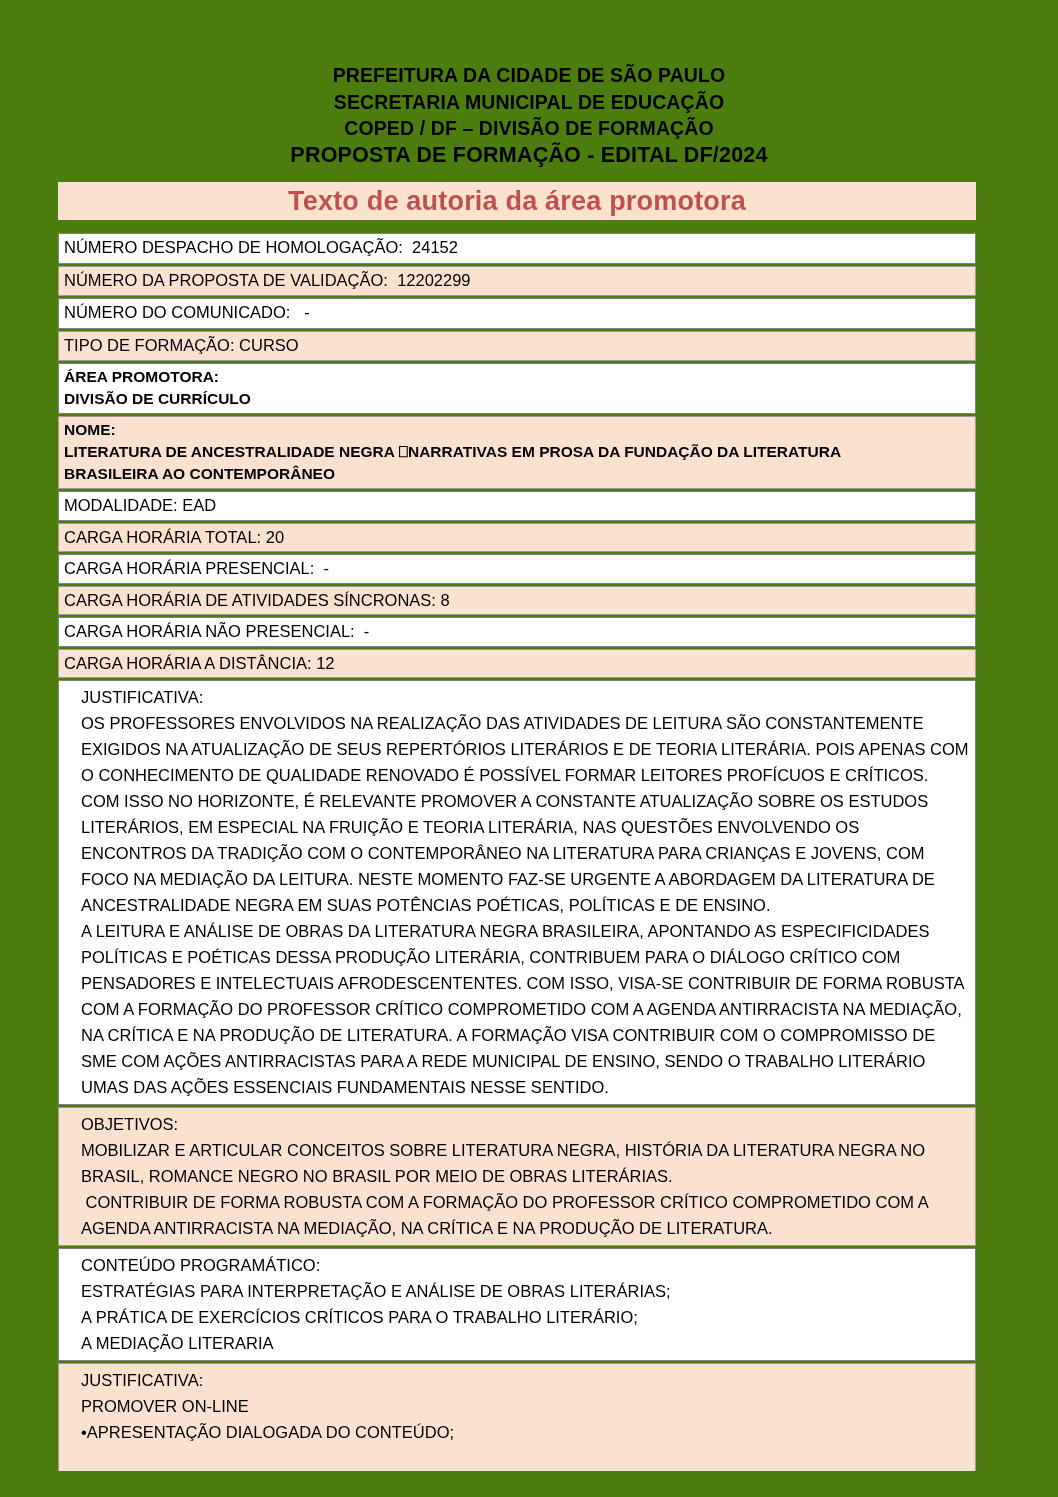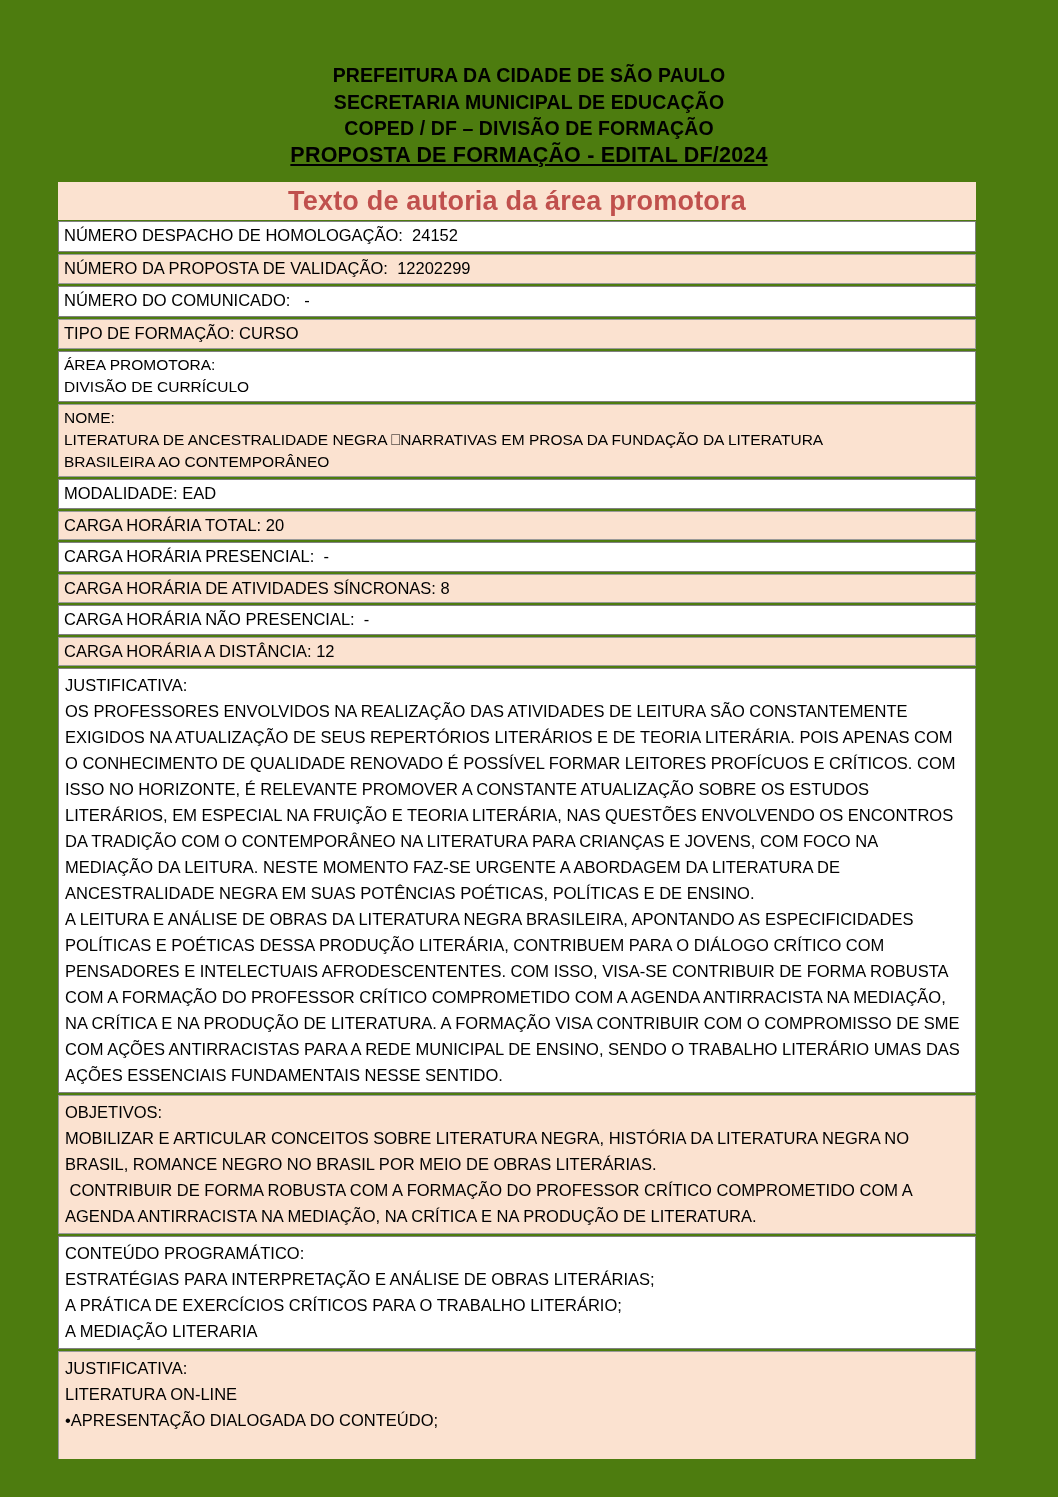--- a/index.html
+++ b/index.html
@@ -38,21 +38,20 @@
   .masthead .mast-line {
     font-size: 19.5px;
     font-weight: bold;
     line-height: 26.5px;
     letter-spacing: 0.1px;
     white-space: nowrap;
   }
   .masthead .mast-line.big {
     font-size: 21.5px;
     letter-spacing: 0.2px;
-    text-decoration: underline;
   }
 
   
   .doc-table {
     position: absolute;
     left: 58px;
     top: 182px;
     width: 918px;
     border-collapse: separate;
     border-spacing: 0;
@@ -67,51 +66,51 @@
     margin-bottom: 2px;
     font-size: 16.5px;
     line-height: 23.5px;
     overflow: hidden;
   }
   .row.shade {
     background: #FBE2D0;
     border-color: #9a9a9a;
   }
   .row.bold {
-    font-weight: normal;
+    font-weight: bold;
     font-size: 15.5px;
     line-height: 22px;
   }
   .row .line {
     white-space: pre-wrap;
   }
 
   
   .banner {
     box-sizing: border-box;
     width: 918px;
     height: 38px;
     background: #FBE2D0;
-    margin-bottom: 1px;
+    margin-bottom: 13px;
     text-align: center;
     border: none;
   }
   .banner .banner-text {
     color: #C0504D;
     font-weight: bold;
     font-size: 27px;
     line-height: 38px;
     letter-spacing: 0.2px;
   }
 
   
   .row.block {
     font-size: 16.5px;
     line-height: 26px;
-    padding: 3px 6px 4px 6px;
+    padding: 3px 6px 4px 22px;
   }
   .row.block .line {
     white-space: pre-wrap;
   }
 
   .row.tight {
     padding-top: 2px;
     padding-bottom: 2px;
   }
 
@@ -204,18 +203,18 @@
 
     <div class="row block">
       <div class="line">CONTEÚDO PROGRAMÁTICO:</div>
       <div class="line">ESTRATÉGIAS PARA INTERPRETAÇÃO E ANÁLISE DE OBRAS LITERÁRIAS;</div>
       <div class="line">A PRÁTICA DE EXERCÍCIOS CRÍTICOS PARA O TRABALHO LITERÁRIO;</div>
       <div class="line">A MEDIAÇÃO LITERARIA</div>
     </div>
 
     <div class="row block shade clipped">
       <div class="line">JUSTIFICATIVA:</div>
-      <div class="line">LITERATURA ON-LINE</div>
+      <div class="line">PROMOVER ON-LINE</div>
       <div class="line">•APRESENTAÇÃO DIALOGADA DO CONTEÚDO;</div>
     </div>
 
   </div>
 </div>
 
 </body></html>

